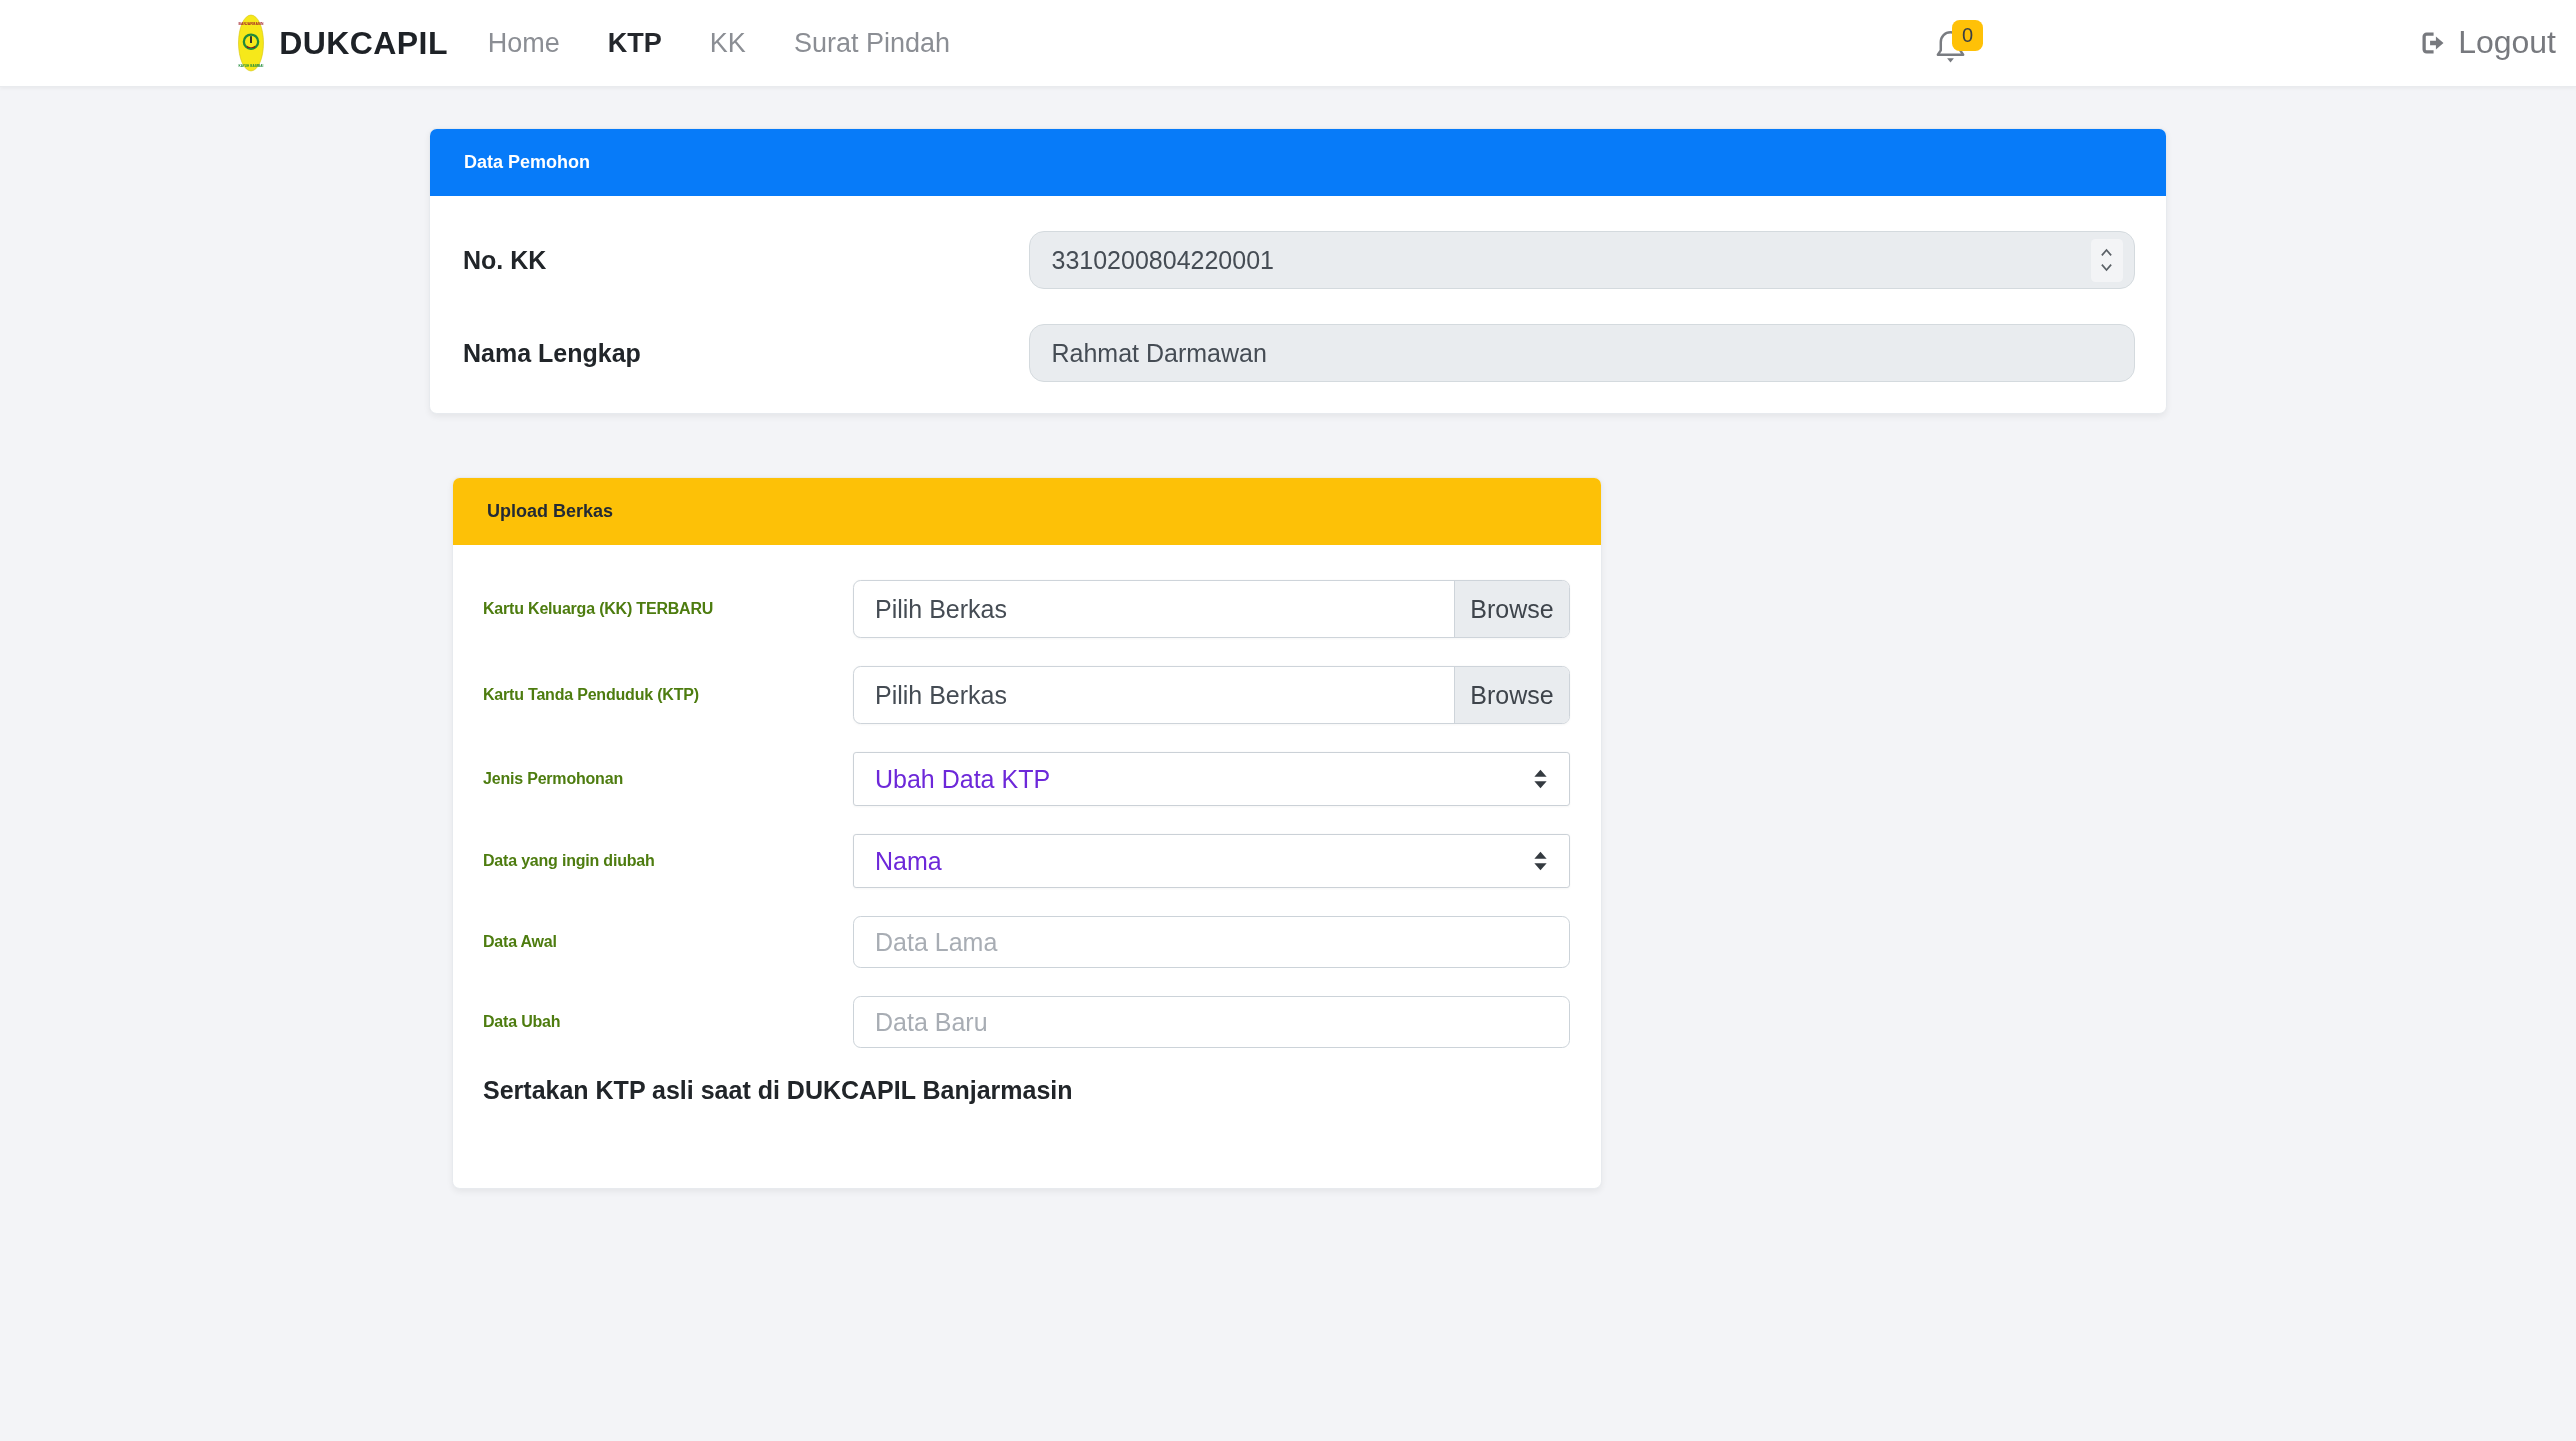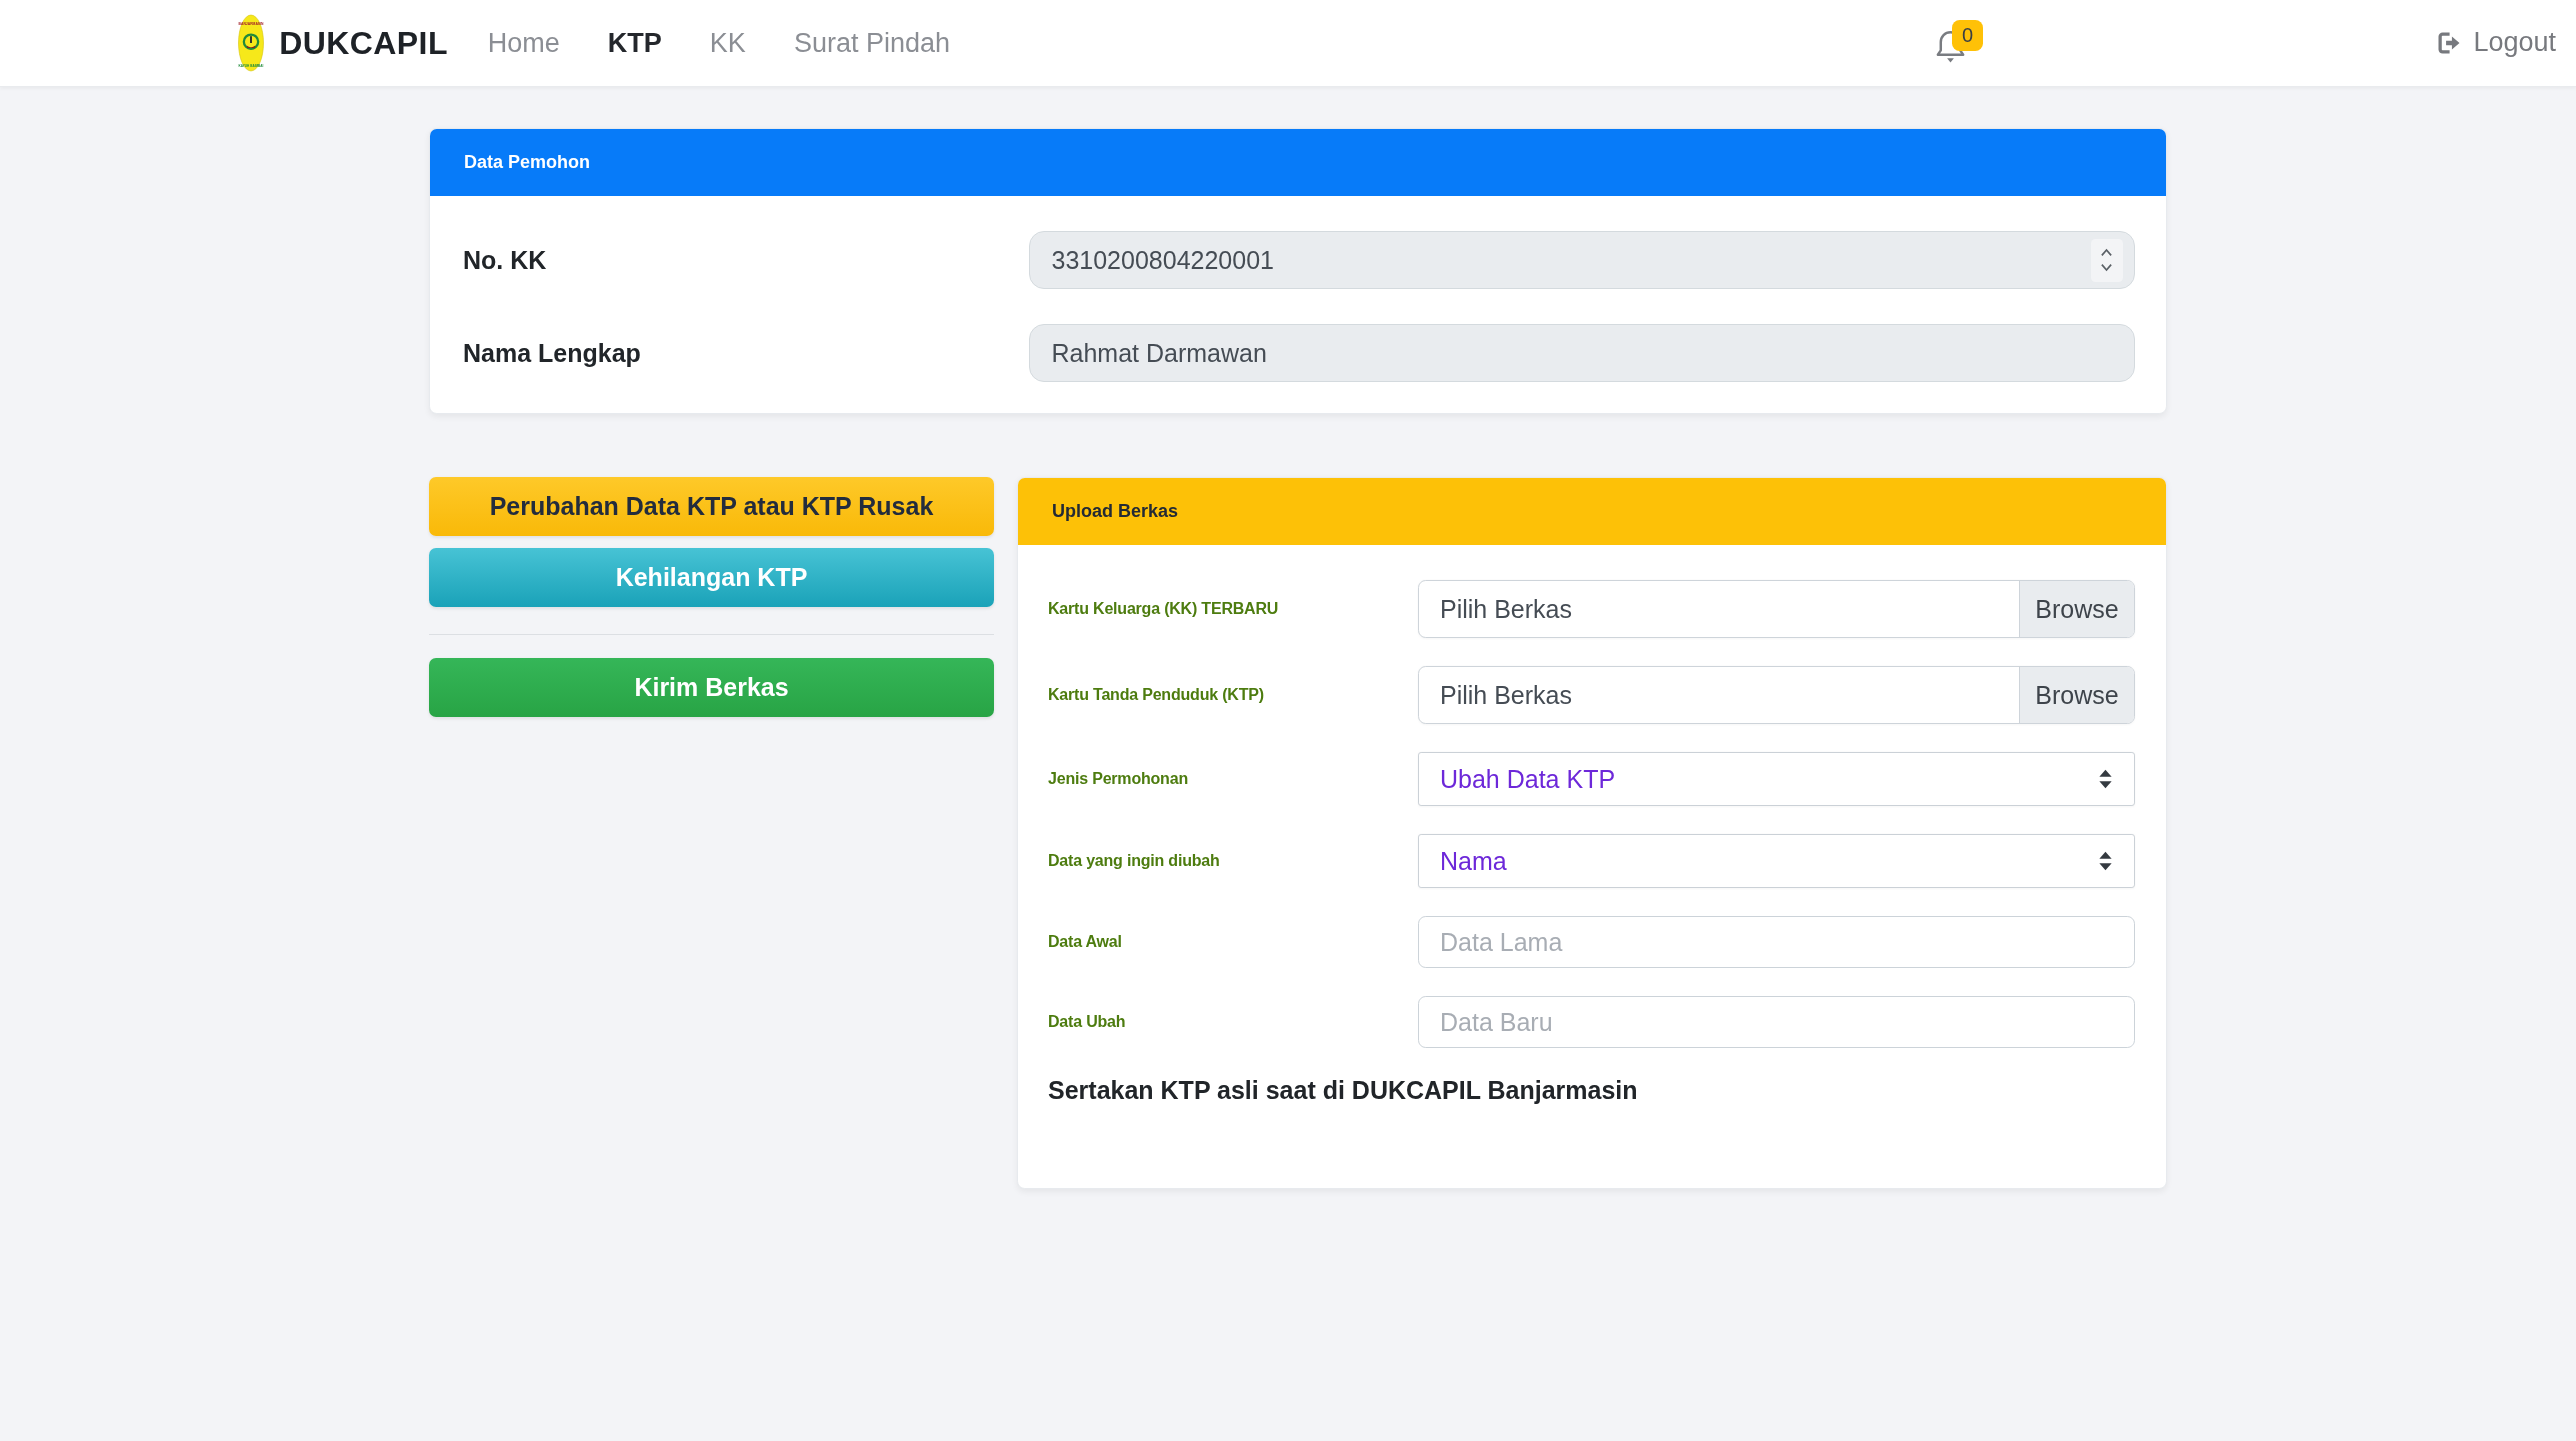--- a/index.html
+++ b/index.html
@@ -32,21 +32,21 @@
   .badge {
     position: absolute; left: 20px; top: -7.7px;
     background: #ffc107; color: #3a3f45;
     min-width: 31px; height: 31px; padding: 0 7.7px;
     border-radius: 7.7px;
     font-size: 20px; line-height: 31px; text-align: center;
   }
   .logout {
     position: absolute; right: 20px; top: 0; height: 85px;
     display: flex; align-items: center; gap: 10.7px;
-    color: #77797e; font-size: 27px; cursor: pointer;
+    color: #77797e; font-size: 32px; cursor: pointer;
   }
 
   
   .container { margin-left: 429px; width: 1738px; padding-top: 41px; }
 
   .card {
     background: #fff;
     border: 0.8px solid #e7eaee;
     border-radius: 7.7px;
     box-shadow: 0 2.3px 6.1px rgba(0,0,0,.06);
@@ -210,26 +210,20 @@
         <div class="dp-field">
           <input class="dp-input" readonly="" value="Rahmat Darmawan" style="">
         </div>
       </div>
 
     </div>
   </section>
 
   <div class="content-row">
 
-    <aside class="left-col">
-      <button class="btn btn-yellow">Perubahan Data KTP atau KTP Rusak</button>
-      <button class="btn btn-teal">Kehilangan KTP</button>
-      <hr class="left-divider">
-      <button class="btn btn-green">Kirim Berkas</button>
-    </aside>
 
     <section class="card upload-card">
       <header class="card-head yellow">Upload Berkas</header>
       <div class="up-body">
 
         <div class="up-row">
           <div class="up-label">Kartu Keluarga (KK) TERBARU</div>
           <div class="control">
             <div class="file-box">
               <div class="file-text">Pilih Berkas</div>

